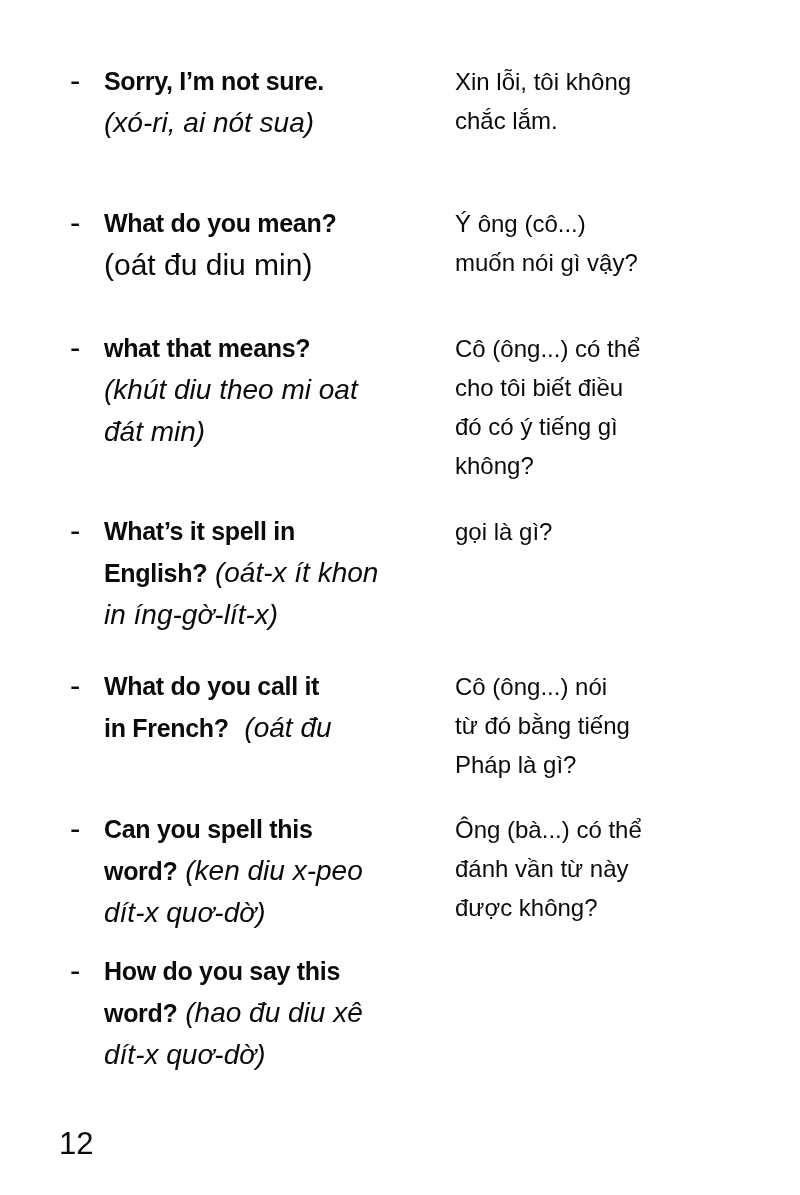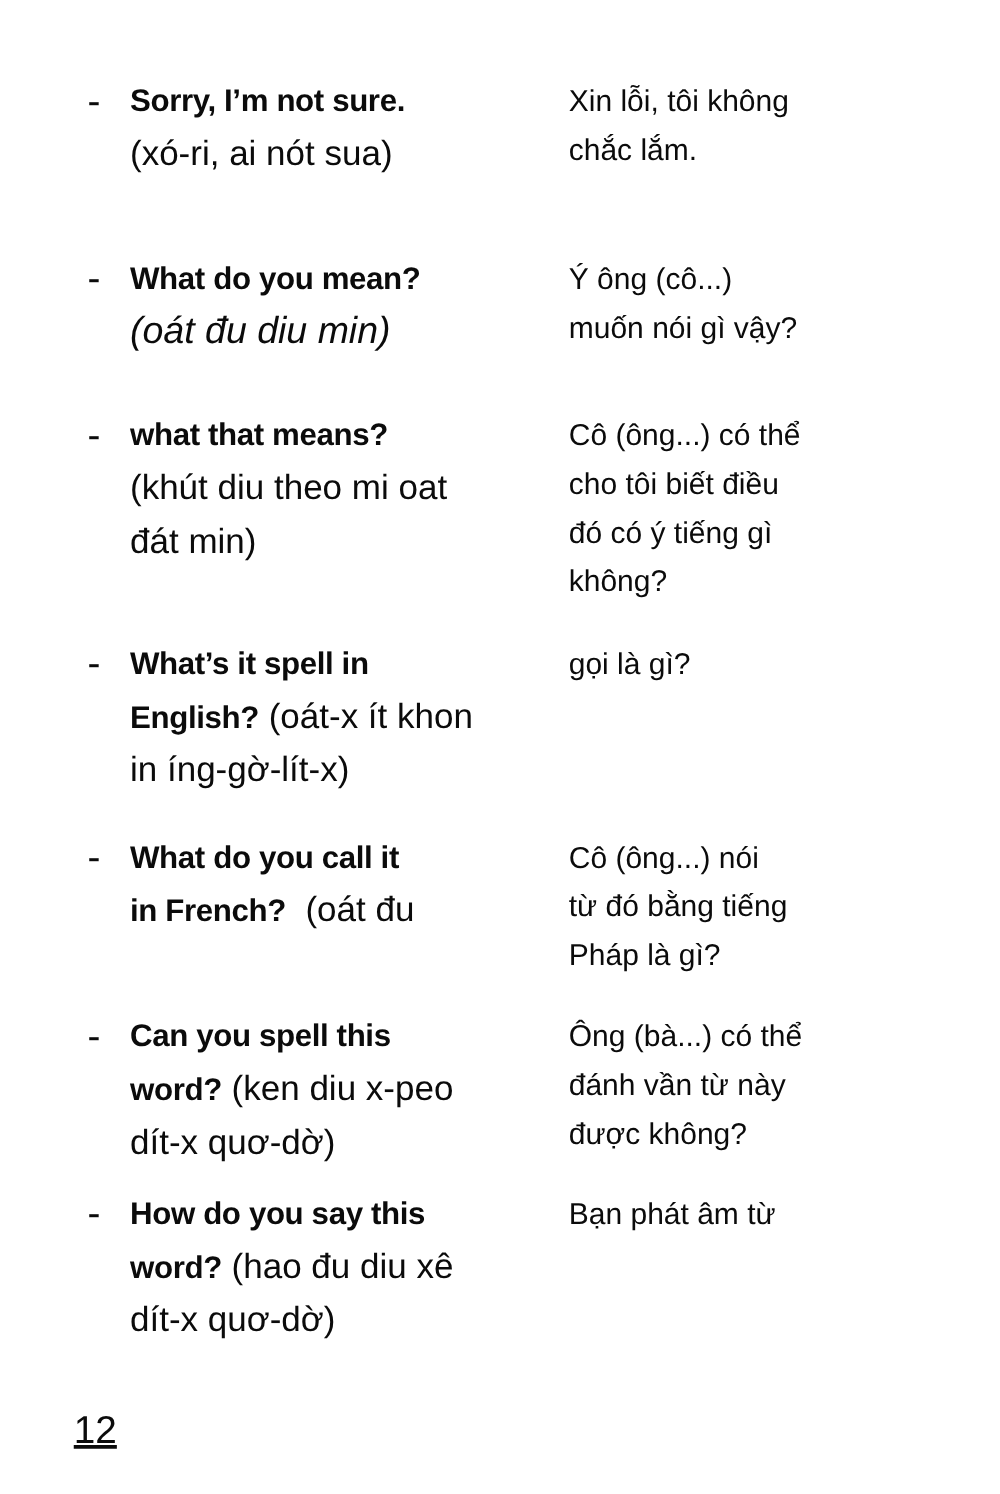--- a/index.html
+++ b/index.html
@@ -49,43 +49,42 @@
   .line {
     line-height: 38px;
     white-space: pre-wrap;
   }
   .seg-bold {
     font-weight: 700;
     font-size: 25px;
     letter-spacing: -0.3px;
   }
   .seg-italic {
+    font-style: italic;
     font-size: 28px;
   }
   .seg-regular {
     font-size: 30px;
-    font-style: italic;
   }
   .right-col {
     position: absolute;
     left: 385px;
     top: 0;
     width: 345px;
     font-size: 24px;
     font-weight: 400;
   }
   .right-col .line { line-height: 39px; }
 
   .page-number {
     position: absolute;
     left: 59px;
     top: 1126px;
     font-size: 31px;
     font-weight: 400;
-    text-decoration: underline;
   }
 </style>
 </head>
 <body>
 
 <div class="page">
   <div id="entries">
       <div class="entry">
         <div class="left-col">
           <span class="dash">-</span>
@@ -173,18 +172,17 @@
       <div class="entry">
         <div class="left-col">
           <span class="dash">-</span>
           <div class="left-text">
             <div class="line"><span class="seg-bold">How do you say this</span></div>
             <div class="line"><span class="seg-bold">word?</span><span class="seg-italic"> (hao đu diu xê</span></div>
             <div class="line"><span class="seg-italic">dít-x quơ-dờ)</span></div>
           </div>
         </div>
         <div class="right-col">
-          <div class="line">Bạn phát âm từ</div>
         </div>
       </div>
     </div>
   <div class="page-number">12</div>
 </div>
 
 </body></html>

